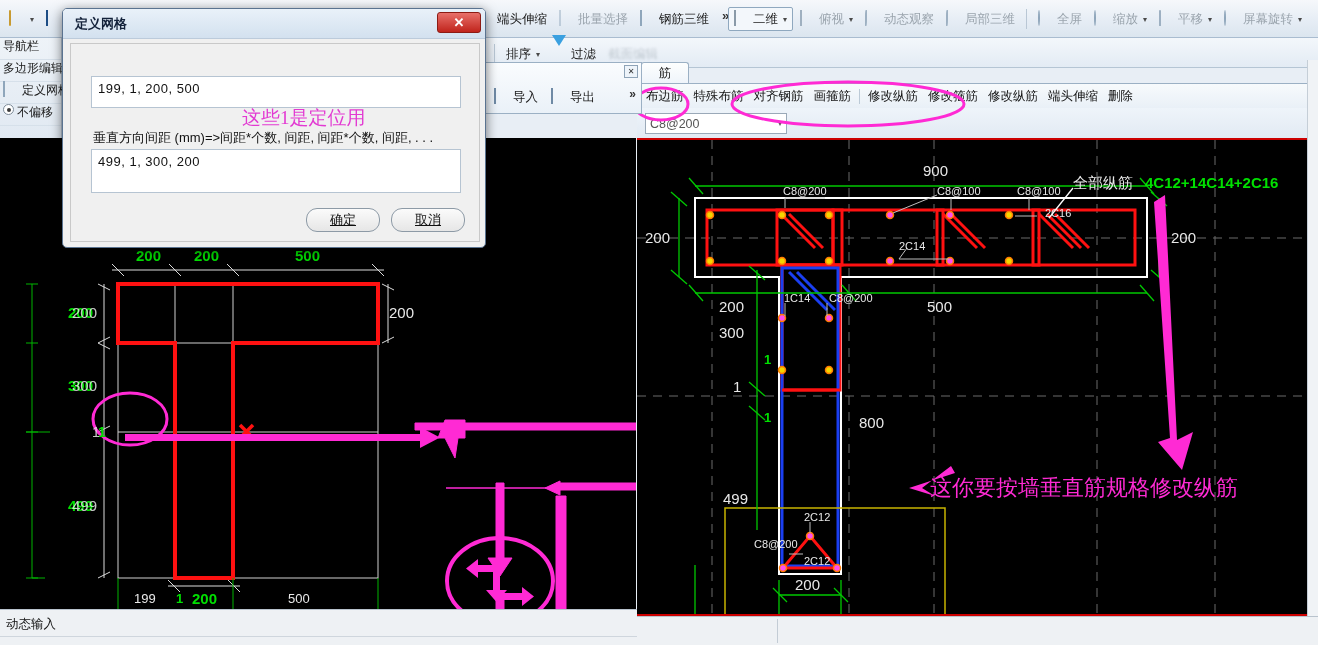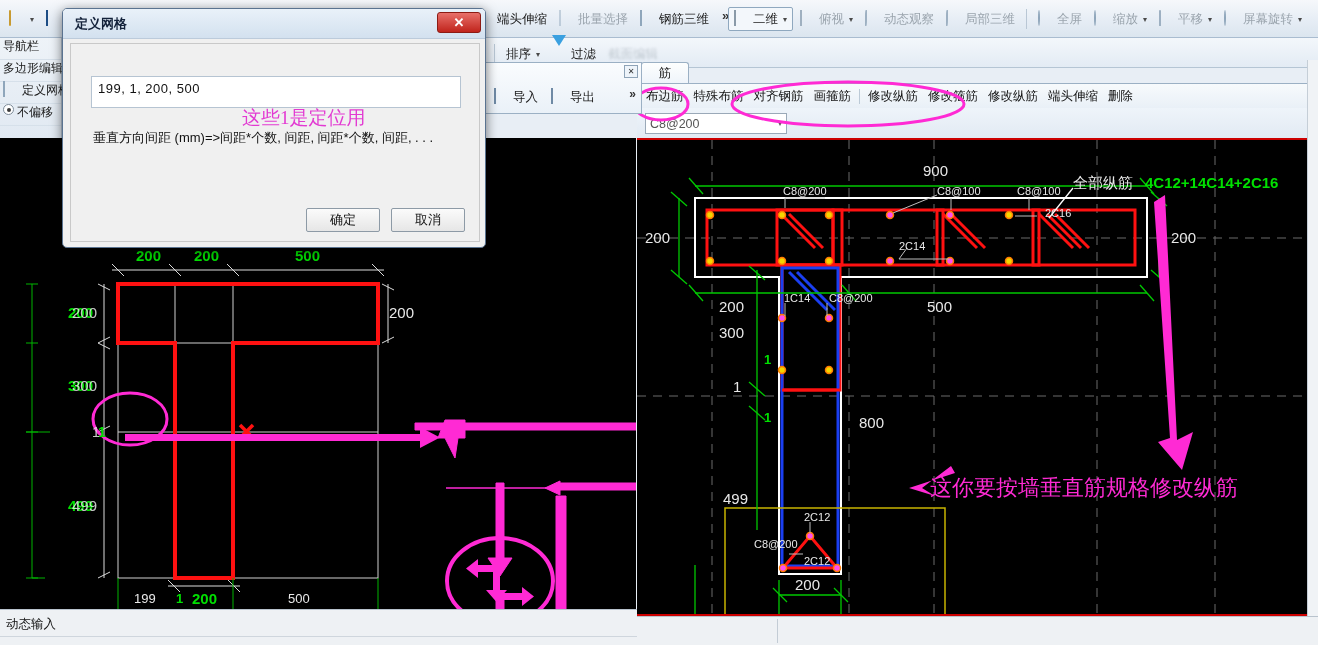--- a/index.html
+++ b/index.html
@@ -141,22 +141,22 @@
   .fld-box { position:absolute; background:#fff; border:1px solid #b6c4d2; }
   .fld-val { position:absolute; left:6px; top:4px; font-size:13px; color:#111;
              font-family:"Liberation Sans", sans-serif; letter-spacing:.5px;}
   .dlg-note {
     position:absolute; left:150px; top:28px; font-size:19px; color:#e23ad2;
     font-family:Liberation Serif, serif; white-space:nowrap; font-weight:500;
   }
   .dlg-btn {
     position:absolute; width:74px; height:24px;
     background:linear-gradient(to bottom,#fbfbfb,#e6e6e6);
-    border:1px solid #8d9aa6; border-radius:2px;
-    font-size:13px; color:#111; display:flex; align-items:center; justify-content:center;
+    border:1px solid #8d9aa6; border-radius:11px;
+    font-size:13px; color:#111; display:flex; align-items:center; justify-content:center;text-decoration:underline;
   }
   svg { display:block; }
   .lbl-g  { fill:#00e000; font-family:"Liberation Sans", sans-serif; font-weight:bold;}
   .lbl-w  { fill:#e8e8e8; font-family:"Liberation Sans", sans-serif;}
   .lbl-m  { fill:#ff2ad4; font-family:"Liberation Sans", sans-serif;}
 </style>
 </head>
 <body>
 
 <div id="app">
@@ -581,19 +581,22 @@
     </div>
     <div class="dlg-close">✕</div>
 
     <div class="dlg-body">
       <div class="fld-box" style="left:20px; top:32px; width:370px; height:32px;">
         <span class="fld-val">199, 1, 200, 500</span>
         <span class="dlg-note">这些1是定位用</span>
       </div>
 
       <div class="fld-label" style="left:22px; top:85px;">垂直方向间距 (mm)=&gt;间距*个数, 间距, 间距*个数, 间距, . . .</div>
+      <div class="fld-box" style="left:20px; top:105px; width:370px; height:44px;">
+        <span class="fld-val">499, 1, 300, 200</span>
+      </div>
 
       <div class="dlg-btn" style="left:235px; top:164px;">确定</div>
       <div class="dlg-btn" style="left:320px; top:164px;">取消</div>
     </div>
   </div>
 
 </div>
 
 </body></html>

